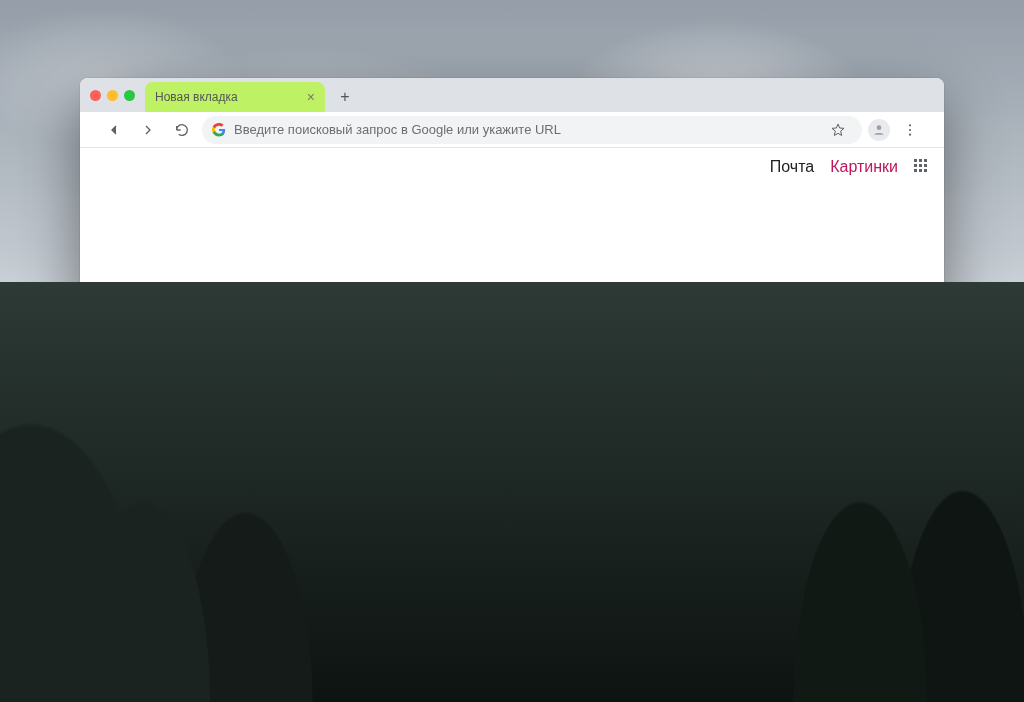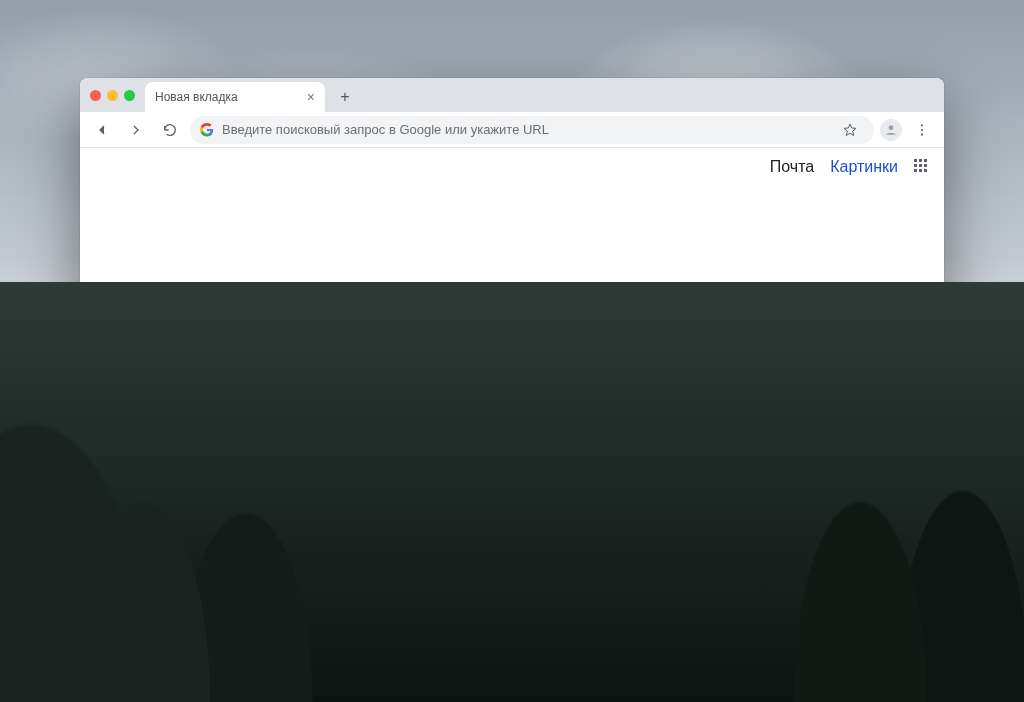--- a/index.html
+++ b/index.html
@@ -54,31 +54,31 @@
   }
 
   .tab-strip {
     height: 34px; background: #dee1e6; display:flex; align-items:flex-end; padding-left:10px;
   }
   .traffic { display:flex; gap:6px; align-items:center; height:34px; padding-right:10px;}
   .dot { width:11px; height:11px; border-radius:50%; }
   .red{background:#ff5f57}.yellow{background:#febc2e}.green{background:#28c840}
 
   .tab {
-    height:30px; background:#ffffff; border-radius:8px 8px 0 0; min-width:180px;
+    height:30px; background:#bef264; border-radius:8px 8px 0 0; min-width:180px;
     display:flex; align-items:center; padding:0 10px; gap:8px; color:#555;
     font-size:12px; position:relative;
   }
   .tab .close { margin-left:auto; color:#777; font-size:14px; line-height:1; cursor:pointer;}
   .new-tab { width:28px; height:28px; display:flex; align-items:center; justify-content:center;
     color:#555; font-size:16px; margin-left:6px; margin-bottom:1px; border-radius:50%; cursor:pointer;}
 
   .toolbar {
     height:36px; background:#fff; border-bottom:1px solid #e5e5e5;
-    display:flex; align-items:center; padding:0 8px; gap:6px;
+    display:flex; align-items:center; padding:0 20px; gap:6px;
   }
   .tb-icon { width:28px; height:28px; display:flex; align-items:center; justify-content:center;
     border-radius:50%; color:#5f6368; cursor:pointer; }
   .tb-icon svg{width:16px;height:16px}
   .addr {
     flex:1; height:28px; background:#f1f3f4; border-radius:14px;
     display:flex; align-items:center; padding:0 10px; gap:8px; color:#6b6f73;
     font-size:13px;
   }
   .addr .right { margin-left:auto; display:flex; align-items:center; gap:2px;}
@@ -209,21 +209,21 @@
             <circle cx="12" cy="12" r="1.6" fill="currentColor"></circle>
             <circle cx="12" cy="19" r="1.6" fill="currentColor"></circle>
           </svg>
       </div>
     </div>
 
     <div class="content">
 
       <div class="top-links">
         <a style="color:#222;text-decoration:none;cursor:pointer">Почта</a>
-        <a style="color:#1d4ed8;text-decoration:none;cursor:pointer">Картинки</a>
+        <a style="color:#be185d;text-decoration:none;cursor:pointer">Картинки</a>
         <div class="apps-grid">
           <span></span>
             <span></span>
             <span></span>
           <span></span>
             <span></span>
             <span></span>
           <span></span>
             <span></span>
             <span></span>

